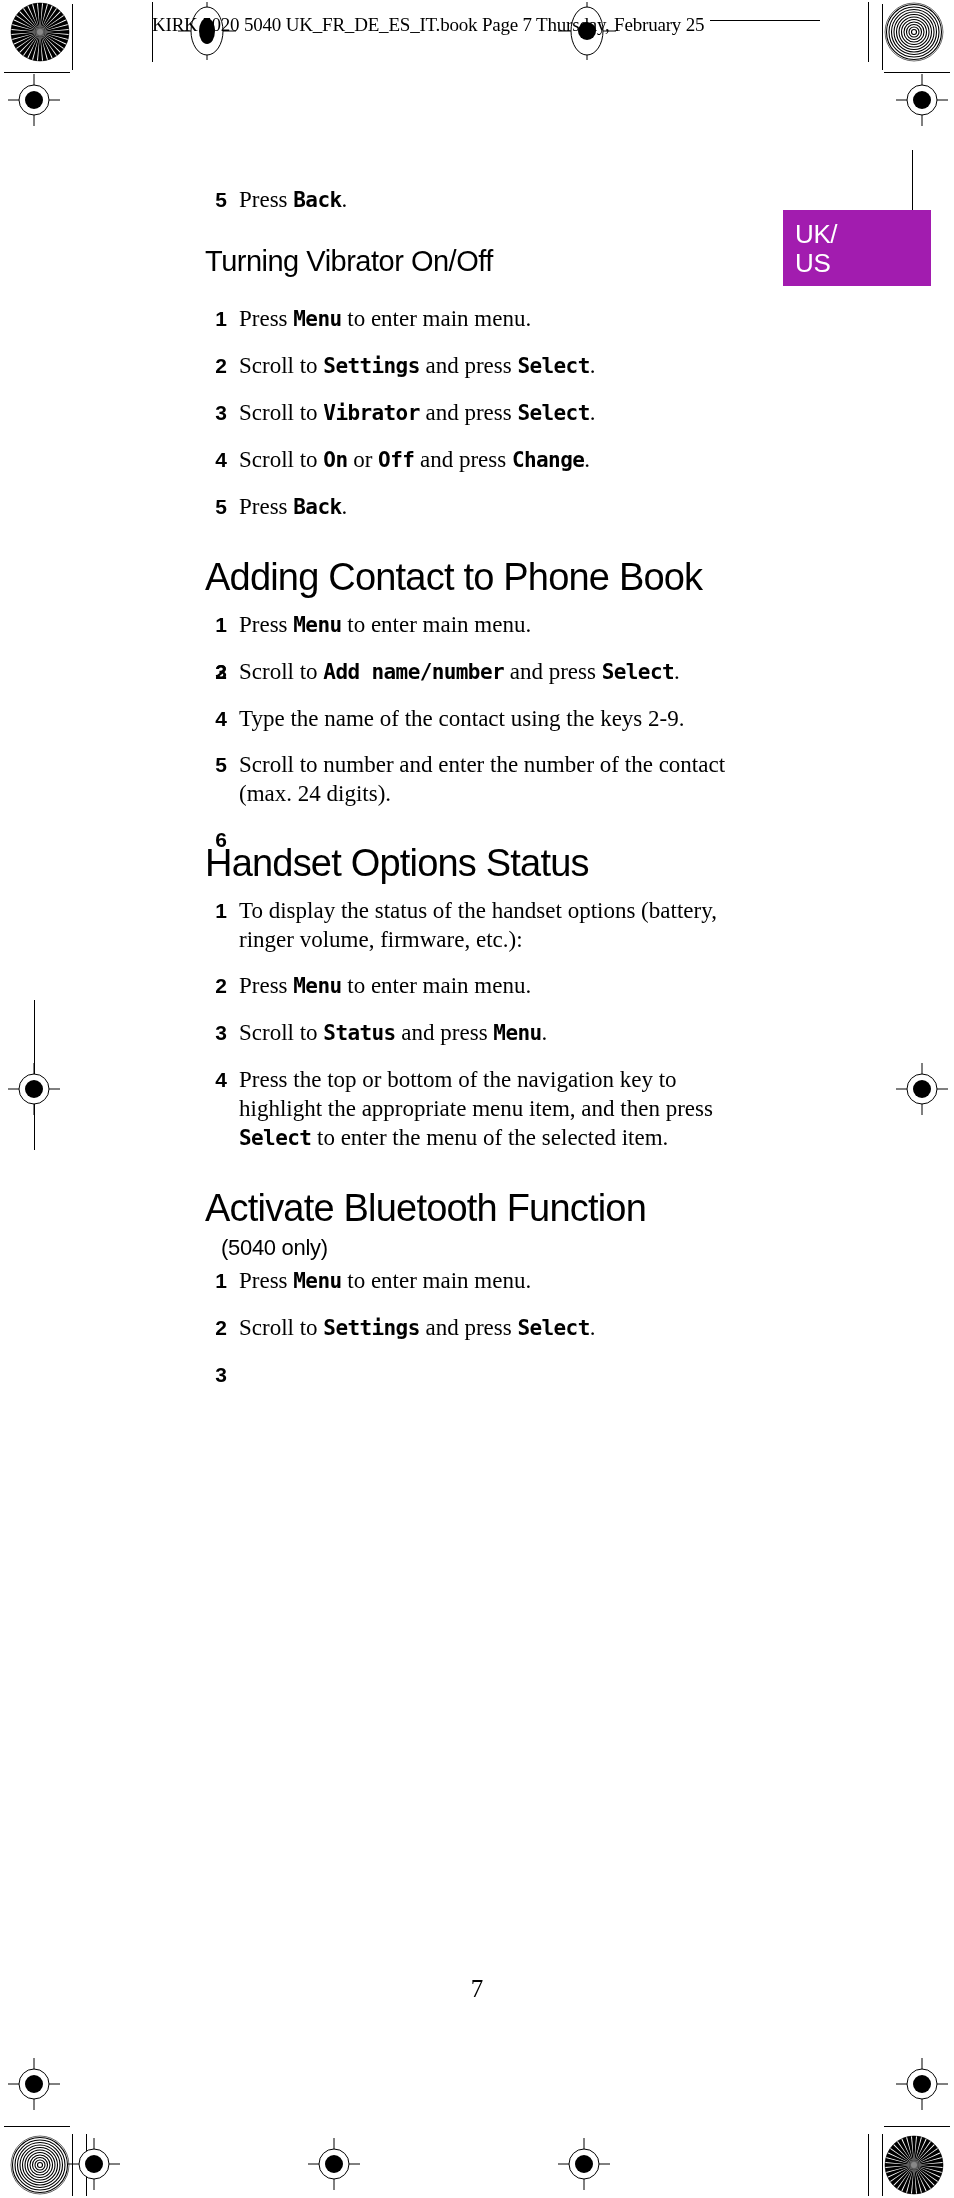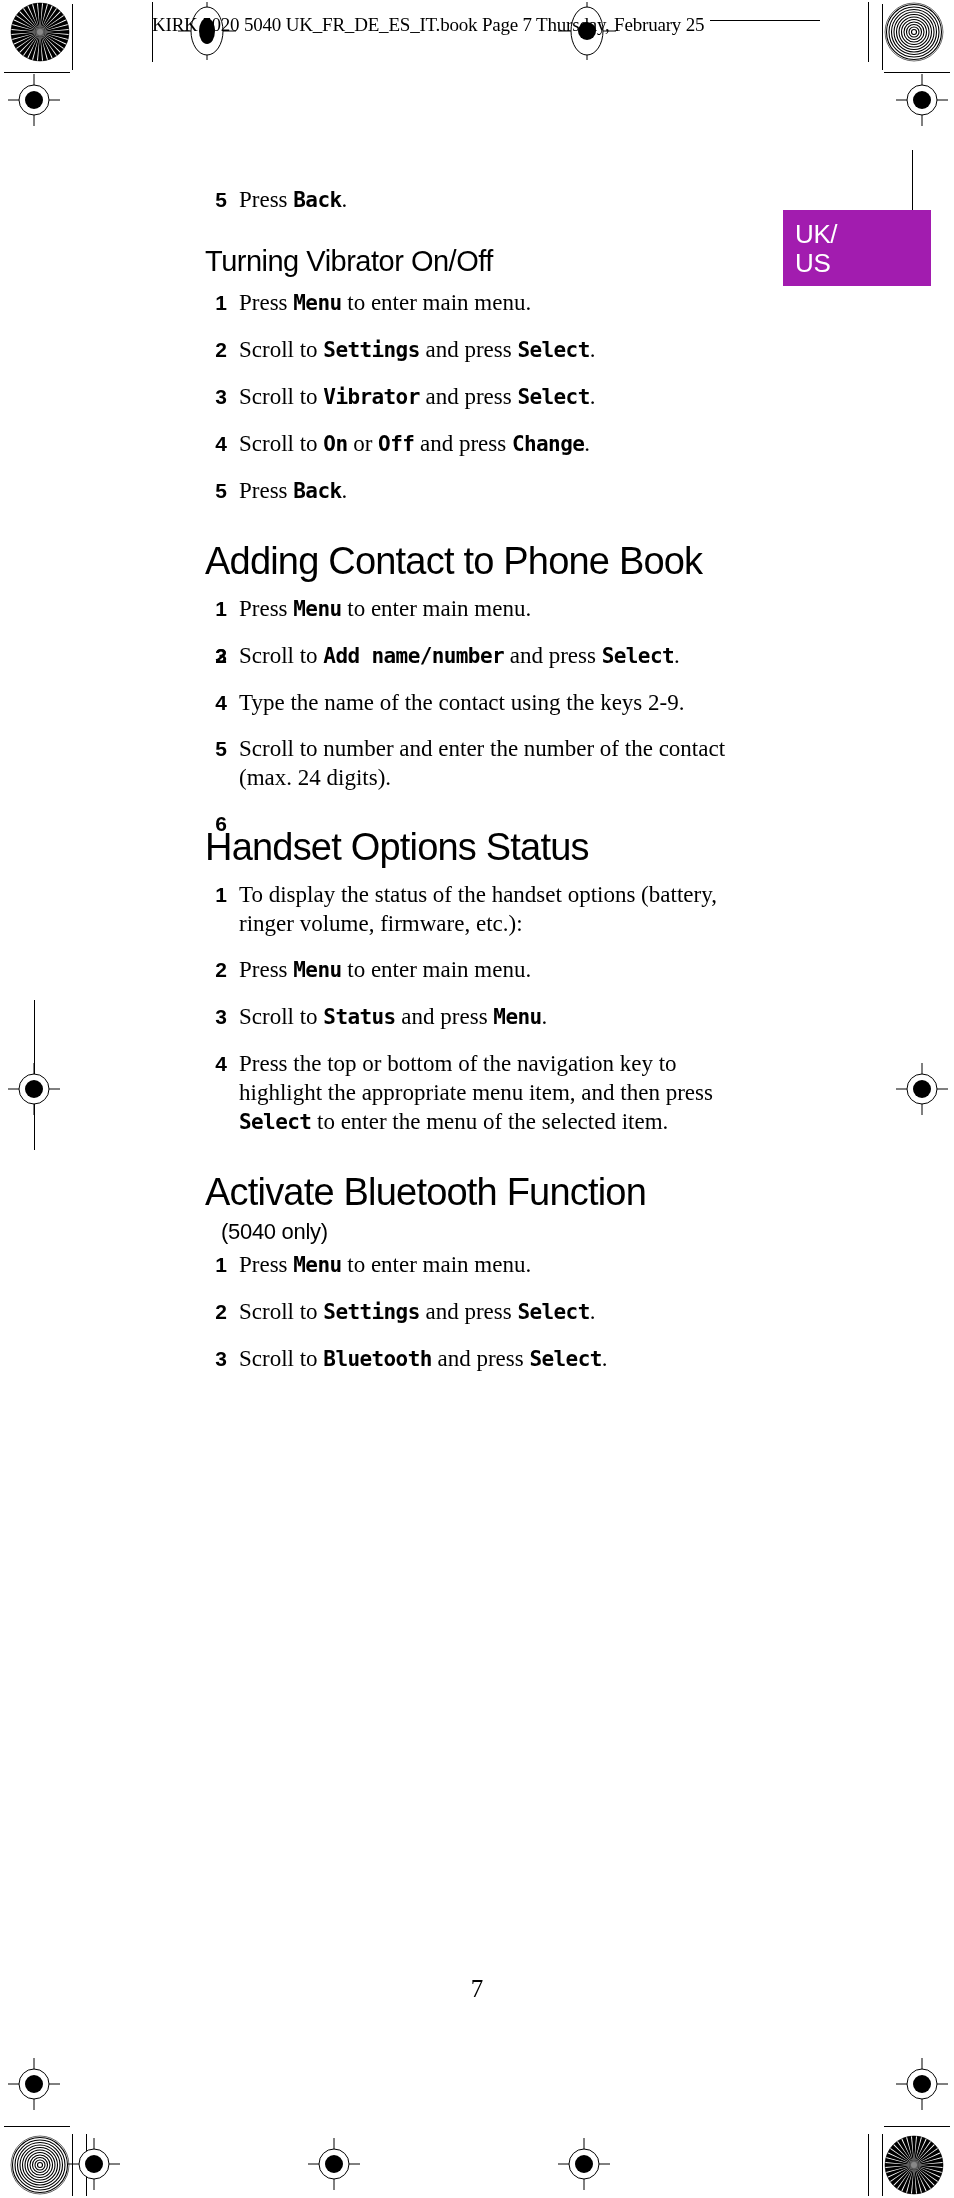--- a/index.html
+++ b/index.html
@@ -94,21 +94,21 @@
     font-size: 38px;
     line-height: 42px;
     margin: 34px 0 12px 0;
     letter-spacing: -0.8px;
   }
   h2.heading-sm {
     font-family: "Liberation Sans", "DejaVu Sans", sans-serif;
     font-weight: 400;
     font-size: 29px;
     line-height: 33px;
-    margin: 30px 0 10px 0;
+    margin: 30px 0 26px 0;
     letter-spacing: -0.5px;
   }
   .subtitle {
     font-family: "Liberation Sans", "DejaVu Sans", sans-serif;
     font-weight: 400;
     font-size: 22px;
     line-height: 25px;
     margin: -6px 0 6px 16px;
     letter-spacing: -0.3px;
   }
@@ -445,18 +445,18 @@
         <li><span class="num">1</span><span><span>To display the status of the handset options (battery, ringer volume, firmware, etc.):</span></span></li>
         <li><span class="num">2</span><span><span>Press </span><span class="ui">Menu</span><span> to enter main menu.</span></span></li>
         <li><span class="num">3</span><span><span>Scroll to </span><span class="ui">Status</span><span> and press </span><span class="ui">Menu</span><span>.</span></span></li>
         <li><span class="num">4</span><span><span>Press the top or bottom of the navigation key to highlight the appropriate menu item, and then press </span><span class="ui">Select</span><span> to enter the menu of the selected item.</span></span></li>
       </ol>
       <h1 class="heading">Activate Bluetooth Function</h1>
       <div class="subtitle">(5040 only)</div>
       <ol class="steps">
         <li><span class="num">1</span><span><span>Press </span><span class="ui">Menu</span><span> to enter main menu.</span></span></li>
         <li><span class="num">2</span><span><span>Scroll to </span><span class="ui">Settings</span><span> and press </span><span class="ui">Select</span><span>.</span></span></li>
-        <li><span class="num">3</span><span><span>Scroll to </span><span class="ui">Bluetooth</span><span> and press </span><span class="ui">Select</span><span>.</span></span></li>
+        <li><span class="num">3</span></li>
       </ol>
     </div>
 
   <div class="page-number">7</div>
 </div>
 
 </body></html>

